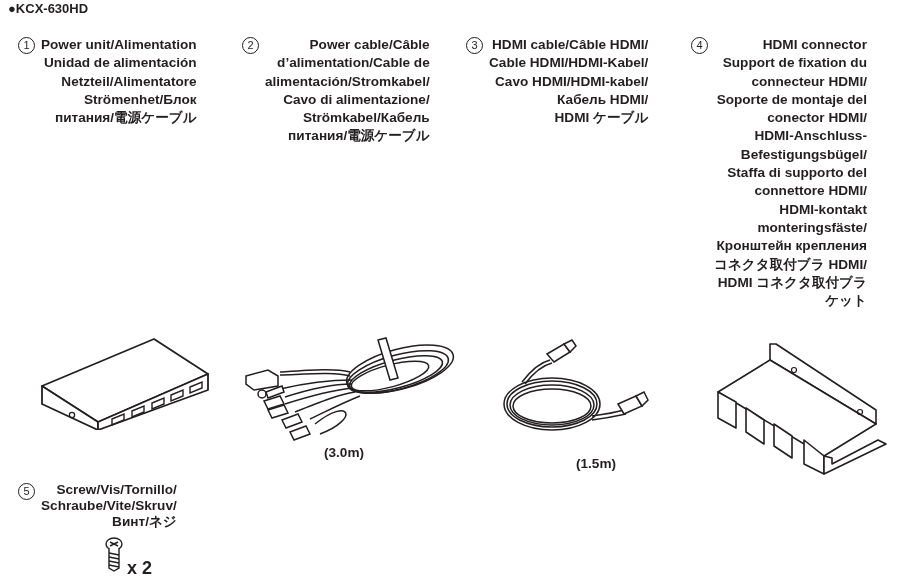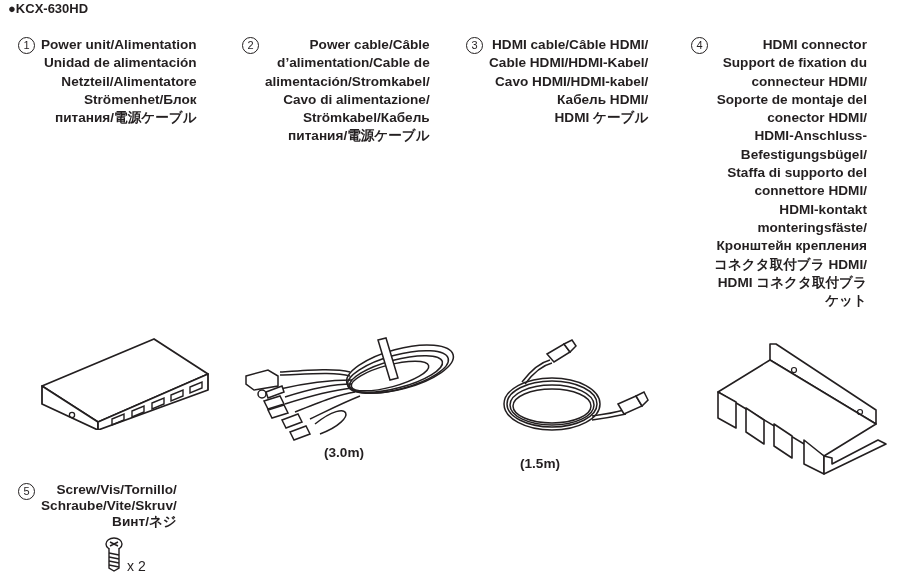--- a/index.html
+++ b/index.html
@@ -20,21 +20,21 @@
     position: absolute; left: 0; top: 1px;
     font-weight: normal; font-size: 14px;
     width: 17px; height: 17px; border: 1px solid #231f20; border-radius: 50%;
     box-sizing: border-box; display: flex; align-items: center; justify-content: center;
     font-size: 11px; line-height: 1;
   }
   .item .text { position: absolute; left: 23px; top: 0; white-space: nowrap; }
   .item .text div { white-space: nowrap; text-align: right; }
   .illus { position: absolute; }
   .len { position: absolute; font-size: 13.6px; font-weight: bold; }
-  .qty { position: absolute; font-size: 14px; font-weight: normal; }
+  .qty { position: absolute; font-size: 18px; font-weight: bold; }
 </style>
 </head>
 <body>
 
 <div class="title">
   <span>●</span><span>KCX-630HD</span>
 </div>
 
 <div class="item" style="left:18px; top:36px;">
   <span class="num">1</span>
@@ -164,21 +164,21 @@
     <path d="M100 82 C115 80 125 78 132 76"></path>
     <path d="M100 86 C115 84 125 82 134 80"></path>
   </g>
   <g fill="#fff" stroke="#231f20" stroke-width="1.5">
     <path d="M55 20 L72 10 L78 18 L62 28 Z"></path>
     <path d="M72 10 L80 6 L84 12 L78 18 Z"></path>
     <path d="M126 70 L144 62 L150 72 L132 80 Z"></path>
     <path d="M144 62 L152 58 L156 66 L150 72 Z"></path>
   </g>
 </svg>
-<div class="len" style="left:520px; top:456px;">(1.5m)</div>
+<div class="len" style="left:576px; top:456px;">(1.5m)</div>
 
 <svg class="illus" style="left:712px; top:340px;" width="180" height="140" viewBox="0 0 180 140">
   <g fill="#fff" stroke="#231f20" stroke-width="1.6" stroke-linejoin="round">
 
     <path d="M58 4 L64 4 L164 70 L164 84 L58 20 Z"></path>
 
     <path d="M6 52 L58 20 L164 84 L112 116 Z"></path>
 
     <path d="M6 52 L6 78 L24 88 L24 62 Z"></path>
 

